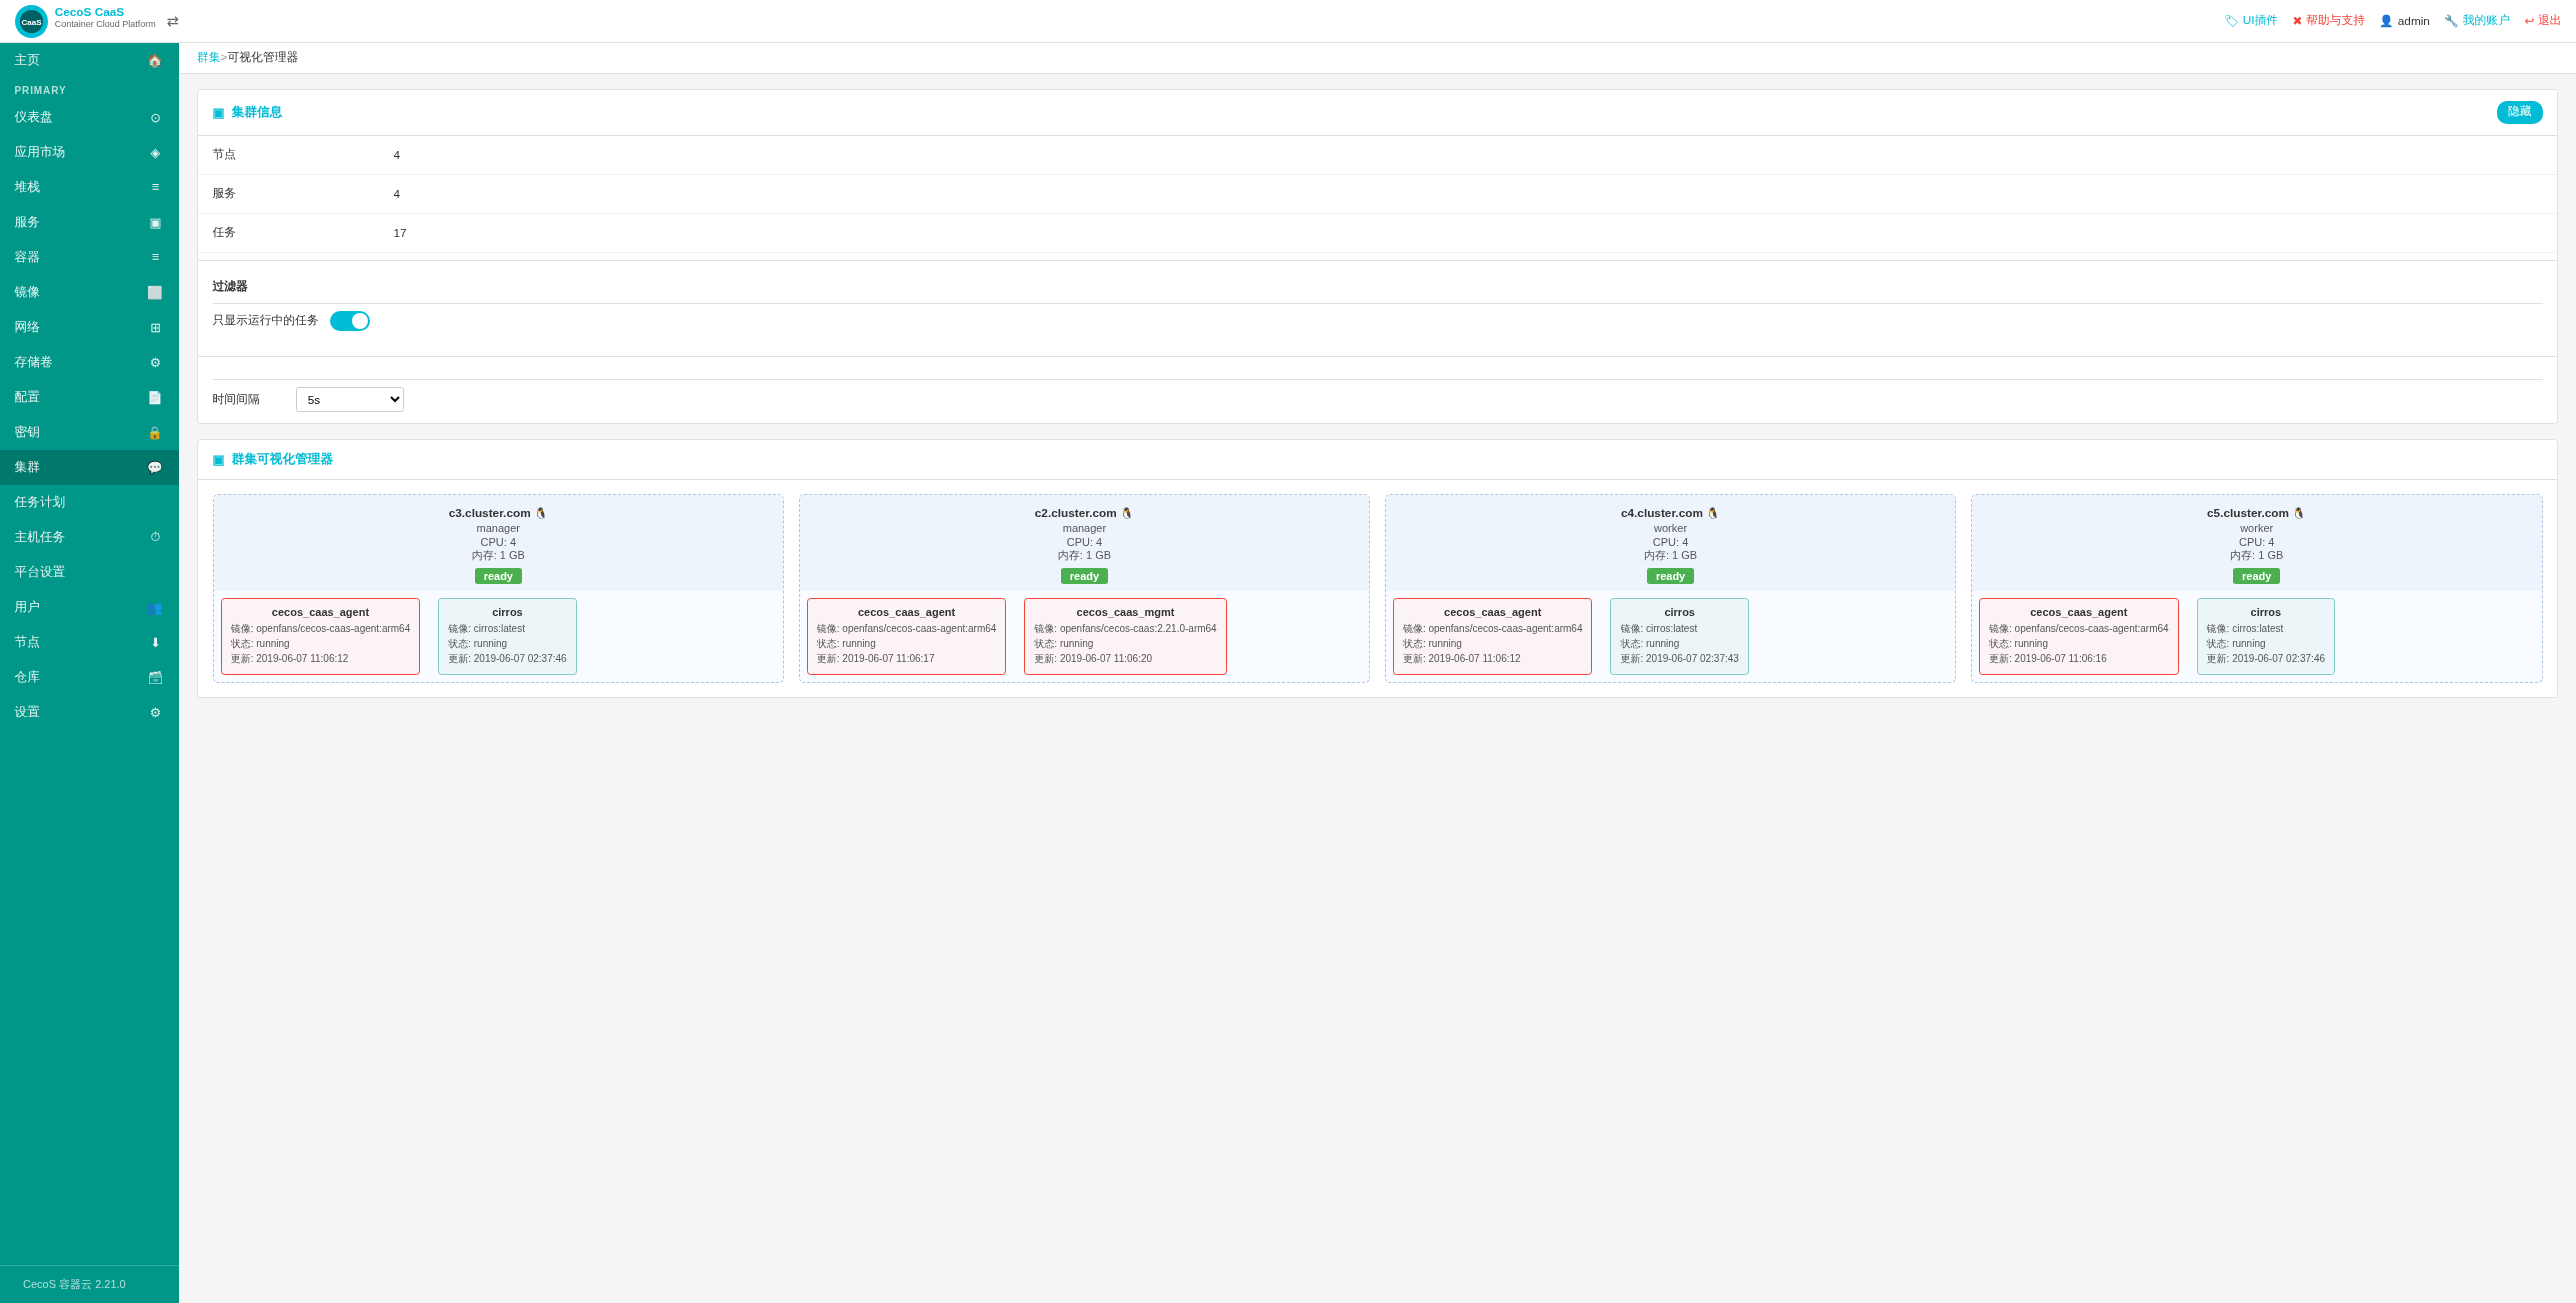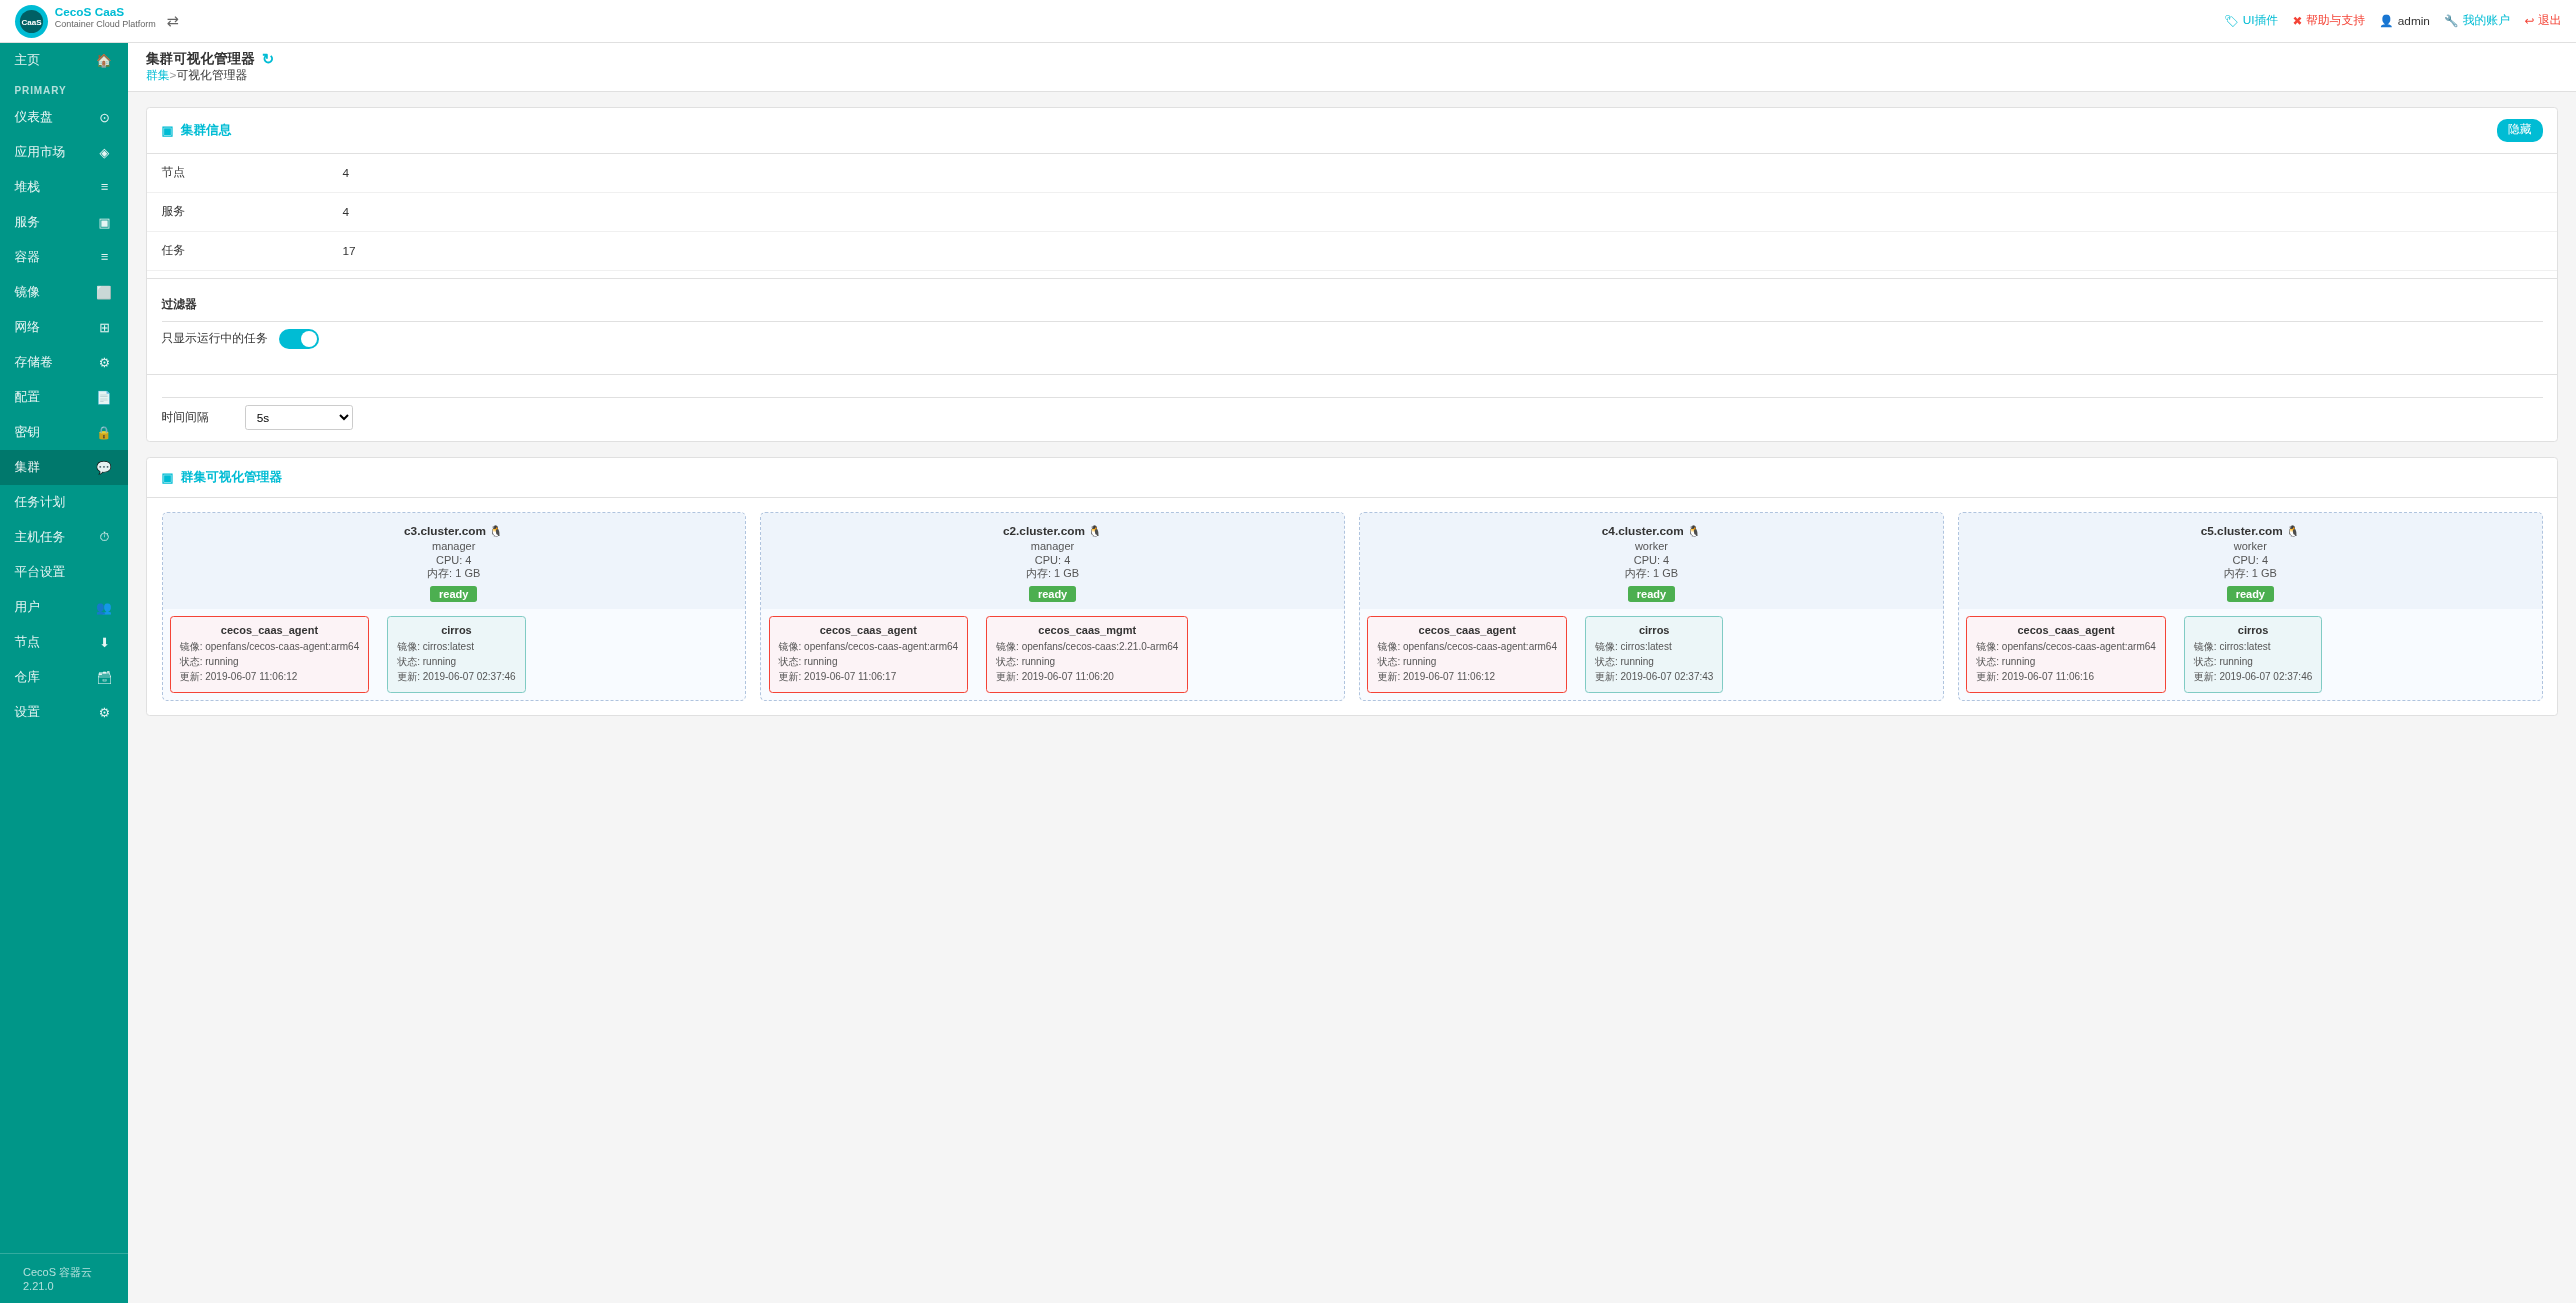--- a/index.html
+++ b/index.html
@@ -27,21 +27,21 @@
     .help-link { color: #f44336; cursor: pointer; display: flex; align-items: center; gap: 3.6px; }
     .admin-link { color: #333; cursor: pointer; display: flex; align-items: center; gap: 3.6px; }
     .my-account { color: #00bcd4; cursor: pointer; display: flex; align-items: center; gap: 3.6px; }
     .logout { color: #f44336; cursor: pointer; display: flex; align-items: center; gap: 3.6px; }
 
     
     .main-layout { display: flex; flex: 1; overflow: hidden; }
 
     
     .sidebar {
-      width: 128px;
+      width: 179px;
       background: #009688;
       color: white;
       display: flex;
       flex-direction: column;
       flex-shrink: 0;
       overflow-y: auto;
     }
     .sidebar-item {
       display: flex;
       align-items: center;
@@ -342,24 +342,20 @@
     <div class="sidebar-item">
       <span class="label">设置</span>
       <span class="icon">⚙</span>
     </div>
     <div class="sidebar-footer">CecoS 容器云 2.21.0</div>
   </div>
 
   <div class="content-area">
 
     <div class="page-header">
-      <div class="breadcrumb-title">
-        <span>集群可视化管理器</span>
-        <span class="refresh-icon">↻</span>
-      </div>
       <div class="breadcrumb-sub">
         <span class="breadcrumb-link">群集</span>
         <span class="breadcrumb-sep"> &gt; </span>
         <span class="breadcrumb-current">可视化管理器</span>
       </div>
     </div>
 
     <div class="page-content">
 
       <div class="section-card">

